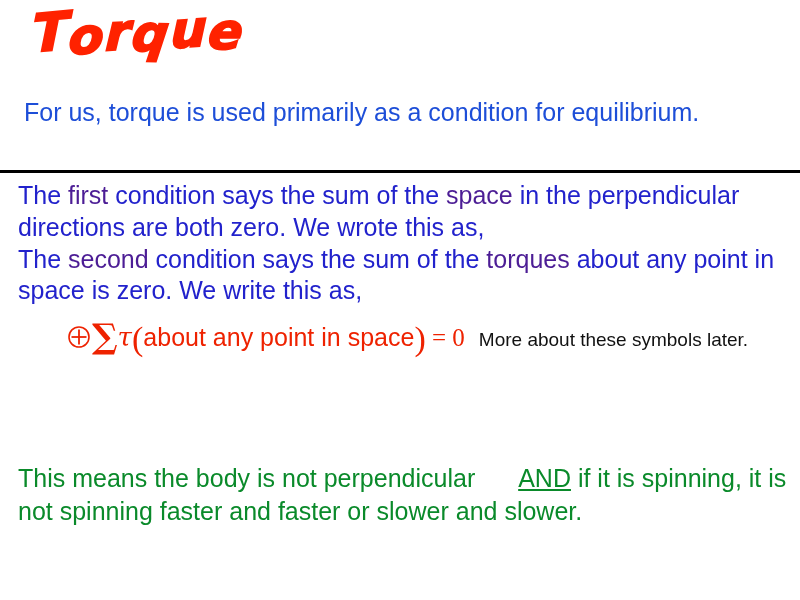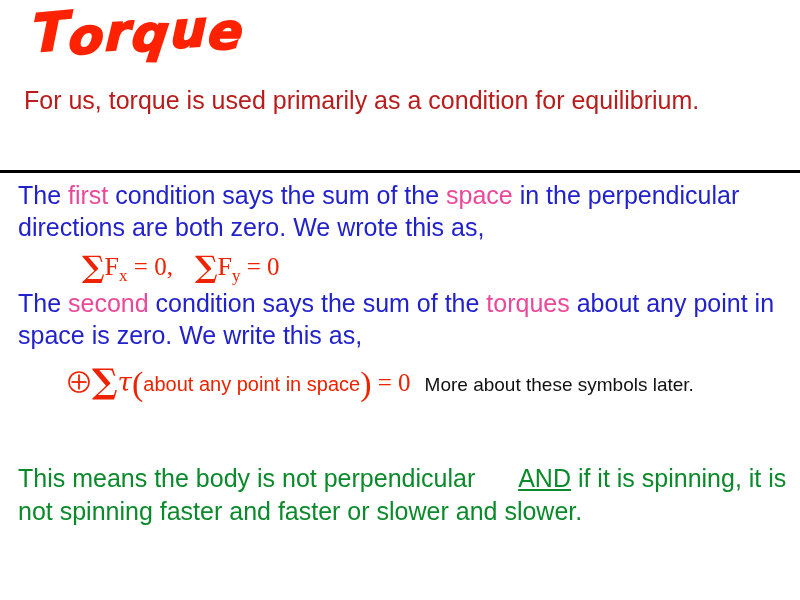--- a/index.html
+++ b/index.html
@@ -45,25 +45,25 @@
   .title .ch:nth-child(2) { transform: rotate(2deg) translateY(3px); }
   .title .ch:nth-child(3) { transform: rotate(-2deg) translateY(0px); }
   .title .ch:nth-child(4) { transform: rotate(3deg) translateY(2px); }
   .title .ch:nth-child(5) { transform: rotate(-3deg) translateY(-1px); }
   .title .ch:nth-child(6) { transform: rotate(2deg) translateY(2px); }
 
   
   .intro {
     position: absolute;
     left: 24px;
-    top: 84px;
+    top: 96px;
     width: 740px;
     font-size: 25px;
     line-height: 1.28;
-    color: #b91c1c;
+    color: #1d4ed8;
   }
 
   
   .divider {
     position: absolute;
     left: 0;
     top: 170px;
     width: 800px;
     height: 3px;
     background: #000000;
@@ -73,21 +73,21 @@
   .body-block {
     position: absolute;
     left: 18px;
     top: 180px;
     width: 770px;
     color: #2222cc;
     font-size: 25px;
     line-height: 1.27;
   }
   .hl-red {
-    color: #ec4899;
+    color: #4c1d95;
   }
   .eq-line {
     margin-top: 4px;
     margin-bottom: 2px;
     padding-left: 64px;
     color: #ee2200;
     font-size: 26px;
     white-space: nowrap;
   }
   .sigma {
@@ -129,21 +129,21 @@
     font-family: "DejaVu Serif", serif;
     font-style: italic;
     font-size: 26px;
   }
   .paren-big {
     font-size: 34px;
     font-family: "Liberation Serif", serif;
     vertical-align: -4px;
   }
   .about-txt {
-    font-size: 20px;
+    font-size: 25px;
   }
   .eq-zero {
     font-family: "Liberation Serif", serif;
     font-size: 25px;
   }
   .note {
     color: #111111;
     font-size: 19px;
     margin-left: 14px;
     margin-top: 42px;
@@ -174,21 +174,20 @@
   </div>
 
   <div class="intro">For us, torque is used primarily as a condition for equilibrium.</div>
 
   <div class="divider"></div>
 
   <div class="body-block">
 
     <div><span>The </span><span class="hl-red">first</span><span> condition says the sum of the </span><span class="hl-red">space</span><span> in the perpendicular directions are both zero. We wrote this as,</span></div>
 
-    <div class="eq-line"><span class="sigma">∑</span><span class="var">F</span><span class="sub">x</span><span class="eq-zero"> = 0,</span><span class="gap-x"></span><span class="sigma">∑</span><span class="var">F</span><span class="sub">y</span><span class="eq-zero"> = 0</span></div>
 
     <div><span>The </span><span class="hl-red">second</span><span> condition says the sum of the </span><span class="hl-red">torques</span><span> about any point in space is zero. We write this as,</span></div>
 
     <div class="eq2"><span class="plus-circ"><svg width="26" height="26" viewBox="0 0 26 26">
             <circle cx="13" cy="13" r="10" fill="none" stroke="#ee2200" stroke-width="1.6"></circle>
             <line x1="13" y1="5.5" x2="13" y2="20.5" stroke="#ee2200" stroke-width="1.8"></line>
             <line x1="5.5" y1="13" x2="20.5" y2="13" stroke="#ee2200" stroke-width="1.8"></line>
           </svg></span><span class="sigma" style="font-size:34px">∑</span><span class="tau">τ</span><span class="paren-big">(</span><span class="about-txt">about any point in space</span><span class="paren-big">)</span><span class="eq-zero"> = 0</span><span class="note">More about these symbols later.</span></div>
 
   </div>

